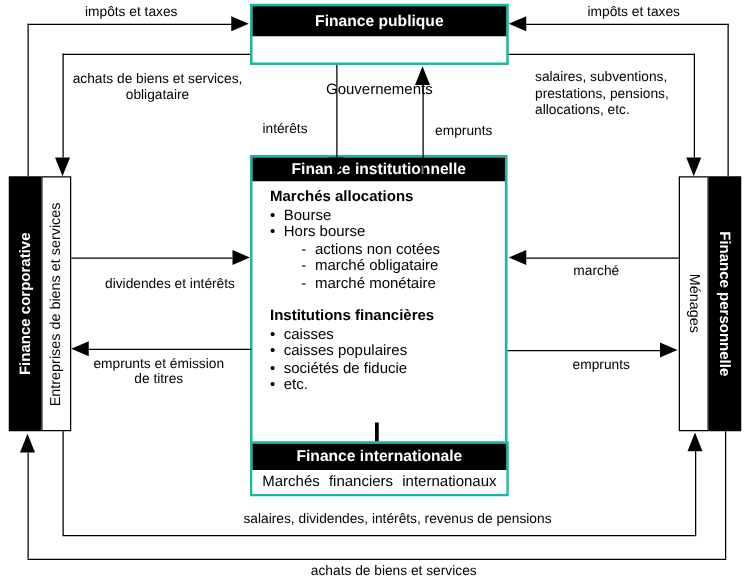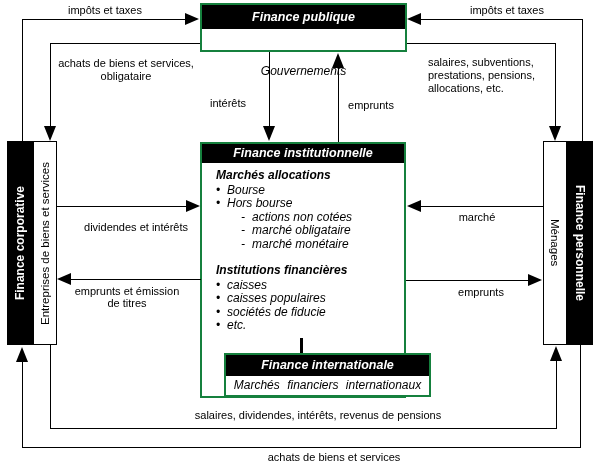--- a/index.html
+++ b/index.html
@@ -16,21 +16,21 @@
   .arr.r{border-top:6px solid transparent;border-bottom:6px solid transparent;border-left:14px solid #000;}
   .arr.l{border-top:6px solid transparent;border-bottom:6px solid transparent;border-right:14px solid #000;}
   .arr.u{border-left:6px solid transparent;border-right:6px solid transparent;border-bottom:15px solid #000;}
   .arr.d{border-left:6px solid transparent;border-right:6px solid transparent;border-top:15px solid #000;}
 
   
   .lbl{position:absolute;font-size:11px;line-height:13px;text-align:center;white-space:nowrap;}
   .lbl.left{text-align:left;}
 
   
-  .hbox{position:absolute;box-sizing:border-box;background:#fff;border:2px solid #15803d;font-style:italic;}
+  .hbox{position:absolute;box-sizing:border-box;background:#fff;border:2px solid #14b8a6;}
   .hbox .hd{background:#000;color:#fff;font-weight:bold;font-size:12.5px;text-align:center;}
   .hbox .bd{background:#fff;color:#000;font-size:12px;text-align:center;}
 
   
   .vbox{position:absolute;box-sizing:border-box;display:flex;align-items:center;justify-content:center;}
   .vbox.blk{background:#000;color:#fff;font-weight:bold;font-size:12px;}
   .vbox.wht{background:#fff;color:#000;border:1px solid #000;font-size:11.5px;}
   .rot-up{writing-mode:vertical-rl;transform:rotate(180deg);white-space:nowrap;}
   .rot-down{writing-mode:vertical-rl;white-space:nowrap;}
 
@@ -51,21 +51,21 @@
 </head>
 <body>
 
 <div id="diagram">
 
   <div class="hbox" id="box-publique" style="left:200px;top:3px;width:207px;height:49px;">
     <div class="hd">Finance publique</div>
     <div class="bd">Gouvernements</div>
   </div>
 
-  <div class="hbox" id="box-institutionnelle" style="left:200px;top:142px;width:206px;height:256px;">
+  <div class="hbox" id="box-institutionnelle" style="left:200px;top:124px;width:206px;height:256px;">
     <div class="hd">Finance institutionnelle</div>
     <div class="inst-body">
       <div class="inst-heading">Marchés allocations</div>
       <div class="inst-item">
         <span class="mk">•</span>
         <span>Bourse</span>
       </div>
       <div class="inst-item">
         <span class="mk">•</span>
         <span>Hors bourse</span>
@@ -95,21 +95,21 @@
         <span class="mk">•</span>
         <span>sociétés de fiducie</span>
       </div>
       <div class="inst-item">
         <span class="mk">•</span>
         <span>etc.</span>
       </div>
     </div>
   </div>
 
-  <div class="hbox" id="box-internationale" style="left:200px;top:353px;width:207px;height:44px;margin-left:24px;">
+  <div class="hbox" id="box-internationale" style="left:200px;top:353px;width:207px;height:44px;">
     <div class="hd">Finance internationale</div>
     <div class="bd">Marchés financiers internationaux</div>
   </div>
 
   <div class="vbox blk" style="left:7px;top:141px;width:26px;height:204px;">
     <span class="rot-up">Finance corporative</span>
   </div>
   <div class="vbox wht" style="left:33px;top:141px;width:24px;height:204px;">
     <span class="rot-up">Entreprises de biens et services</span>
   </div>
@@ -180,15 +180,15 @@
   <div class="vline" style="left:50px;top:345px;height:83px;"></div>
   <div class="hline" style="left:50px;top:428px;width:507px;"></div>
   <div class="vline" style="left:556px;top:361px;height:67px;"></div>
   <div class="arr u" style="left:550px;top:346px;"></div>
   <div class="lbl" style="left:138px;top:409px;width:360px;">salaires, dividendes, intérêts, revenus de pensions</div>
 
   <div class="vline" style="left:580px;top:345px;height:102px;"></div>
   <div class="hline" style="left:22px;top:447px;width:559px;"></div>
   <div class="vline" style="left:22px;top:362px;height:85px;"></div>
   <div class="arr u" style="left:16px;top:347px;"></div>
-  <div class="lbl" style="left:184px;top:451px;width:300px;">achats de biens et services</div>
+  <div class="lbl" style="left:165px;top:451px;width:300px;">achats de biens et services</div>
 
 </div>
 
 </body></html>

